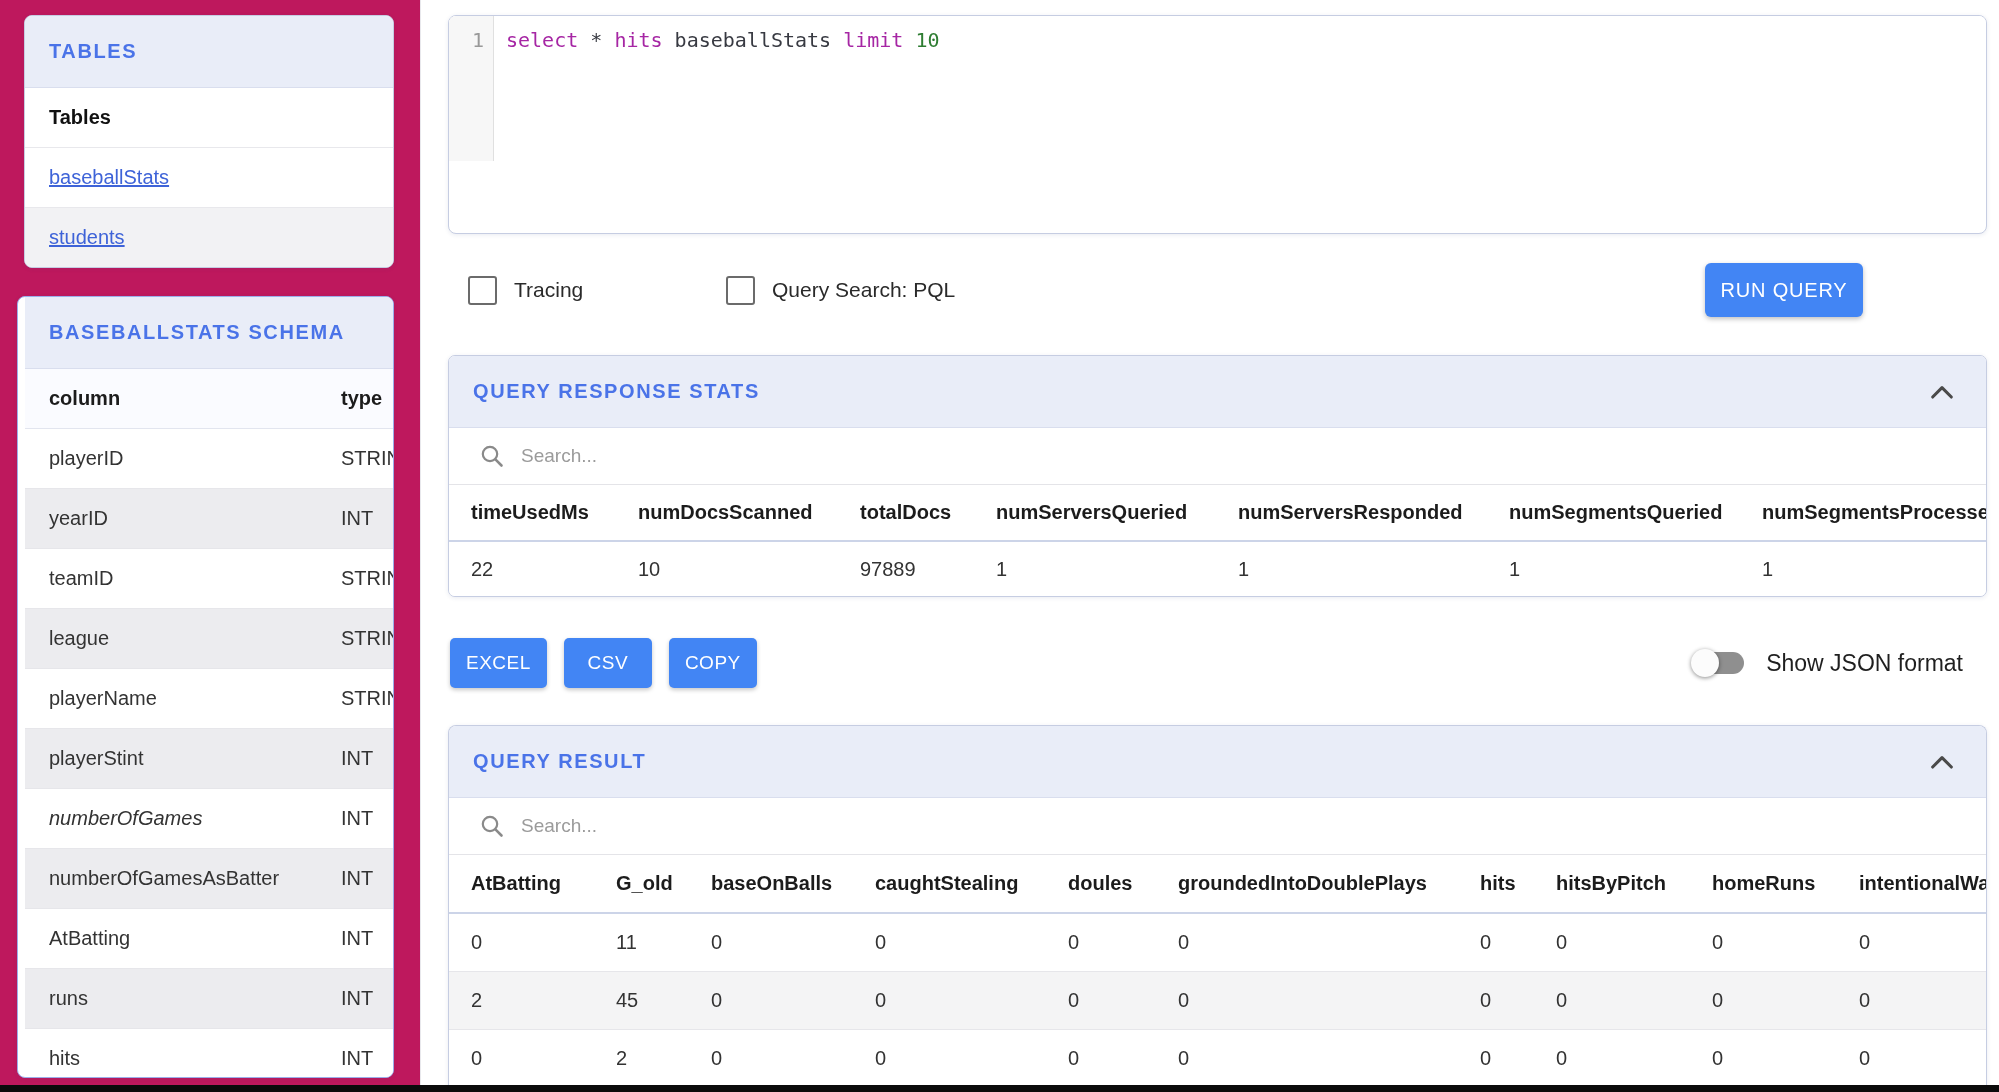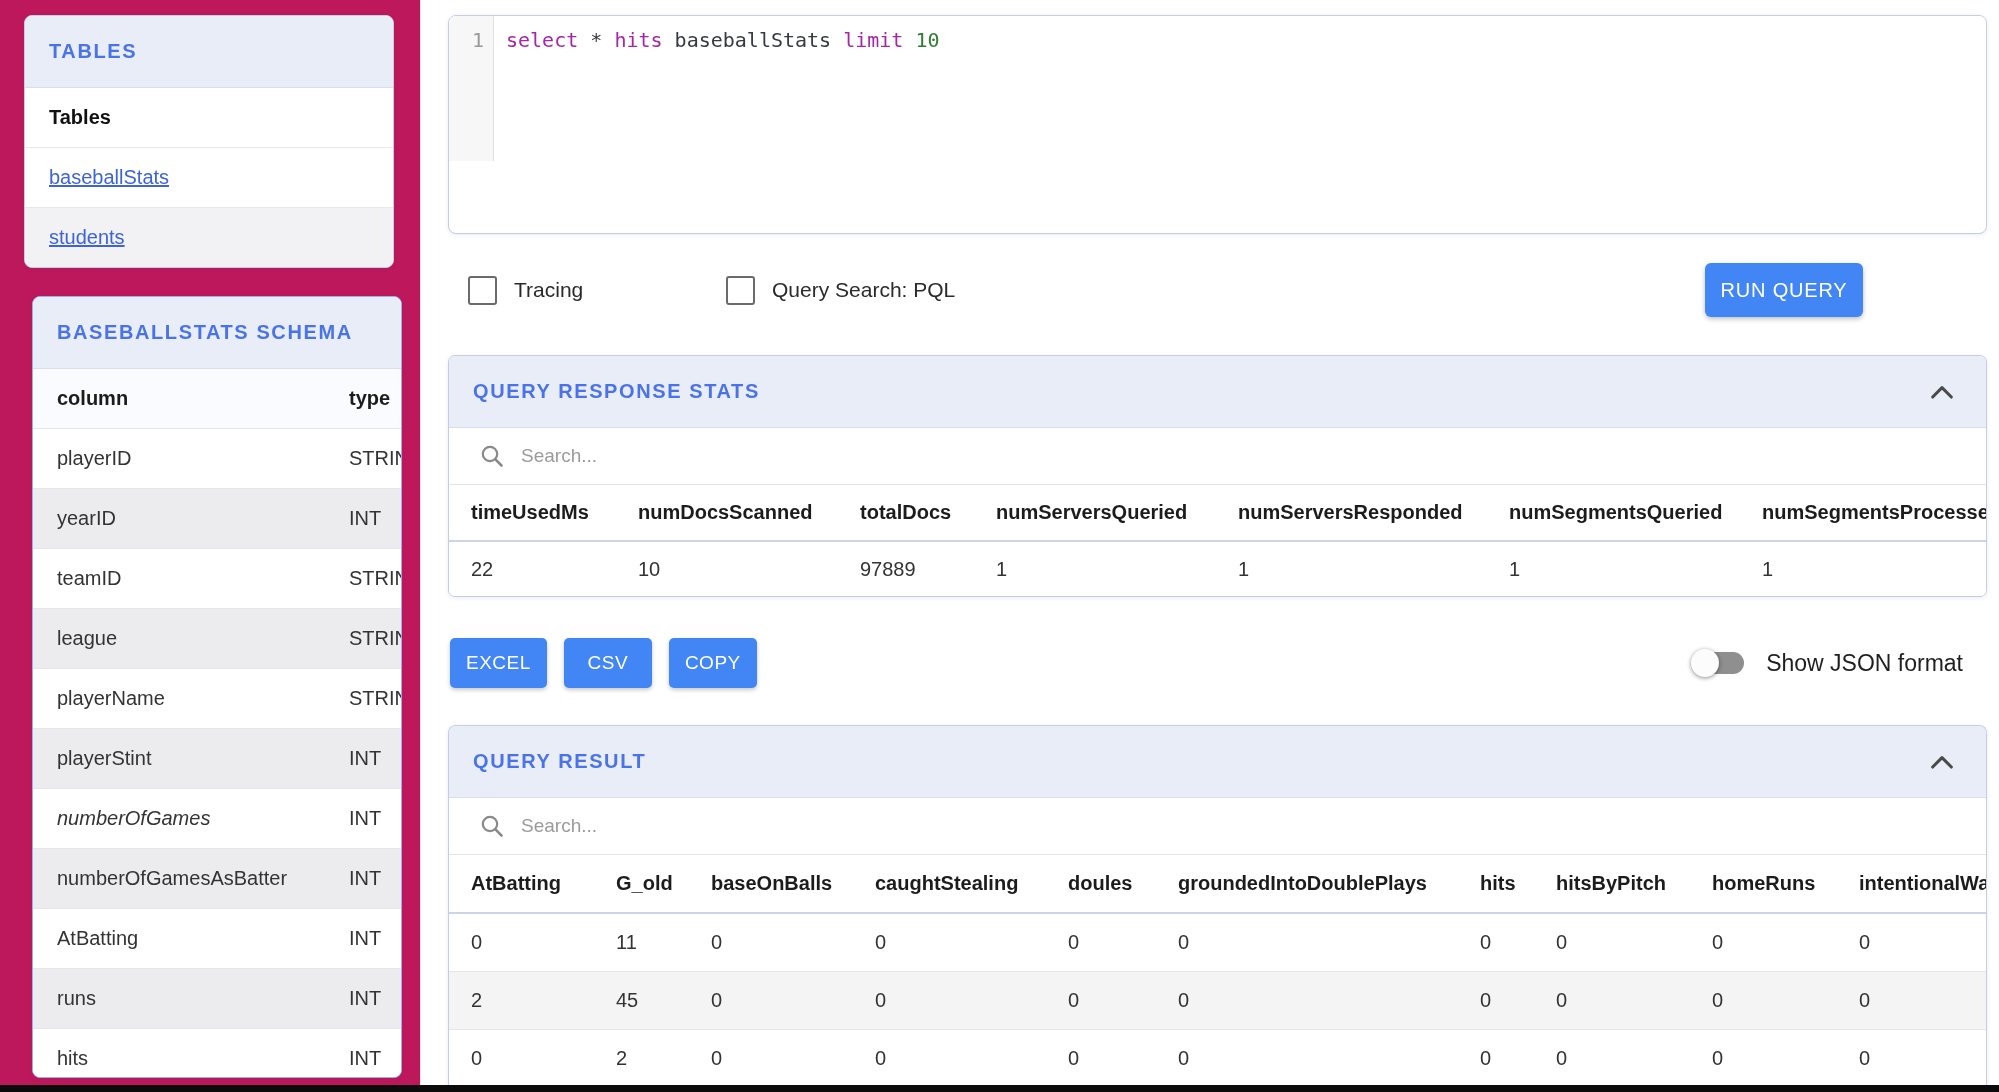--- a/index.html
+++ b/index.html
@@ -12,21 +12,21 @@
   .panel-title{font-size:20px;font-weight:700;letter-spacing:1.6px;color:#4a73e8;}
   
   .sidebar{position:absolute;left:0;top:0;width:420px;height:1092px;border-right:1px solid #e8e8ec;background:#be185d;}
   .tables-panel{left:24px;top:15px;width:368px;}
   .side-row{height:60px;display:flex;align-items:center;padding:0 24px;
             border-bottom:1px solid #e8e8ec;font-size:20px;box-sizing:border-box;background:#fff;}
   .side-row:last-child{border-bottom:none;height:59px;}
   .side-row.hdr{font-weight:700;color:#111;}
   .side-row.alt{background:#f2f2f4;}
   .tbl-link{color:#3e63d8;text-decoration:underline;cursor:pointer;}
-  .schema-panel{left:32px;top:296px;width:368px;height:780px;border-color:#9caeea;}
+  .schema-panel{left:17px;top:296px;width:368px;height:780px;border-color:#9caeea;padding-left:7px;}
   
   .trow{white-space:nowrap;border-bottom:1px solid #e6e6ea;background:#fff;}
   .tcell{display:inline-block;vertical-align:top;box-sizing:border-box;font-size:20px;color:#333;}
   .tcell:first-child{padding-left:22px;}
   .thead{font-weight:700;}
   .thead .tcell{font-weight:700;color:#1c1c1c;}
   .tbl .trow:nth-child(2n+3){background:#f4f4f5;}
   .schema-tbl .trow{height:59px;line-height:59px;}
   .schema-tbl .trow:nth-child(2n+3){background:#ececef;}
   .schema-tbl .thead{background:#fafbff;border-bottom:1px solid #e2e5ef;}

